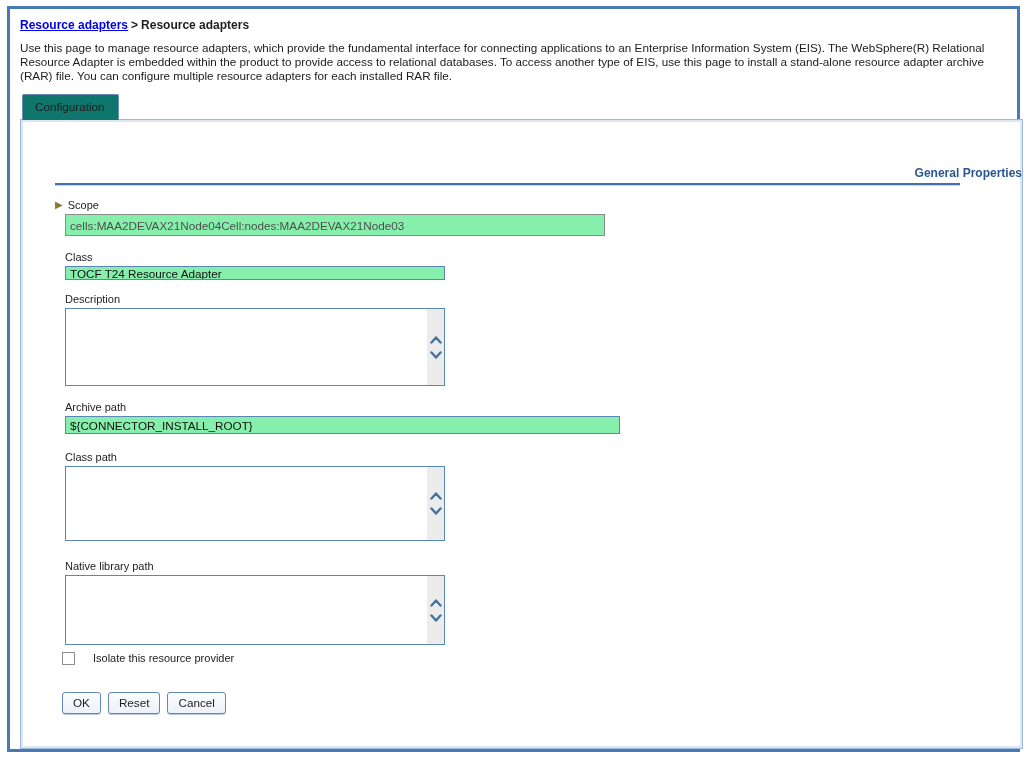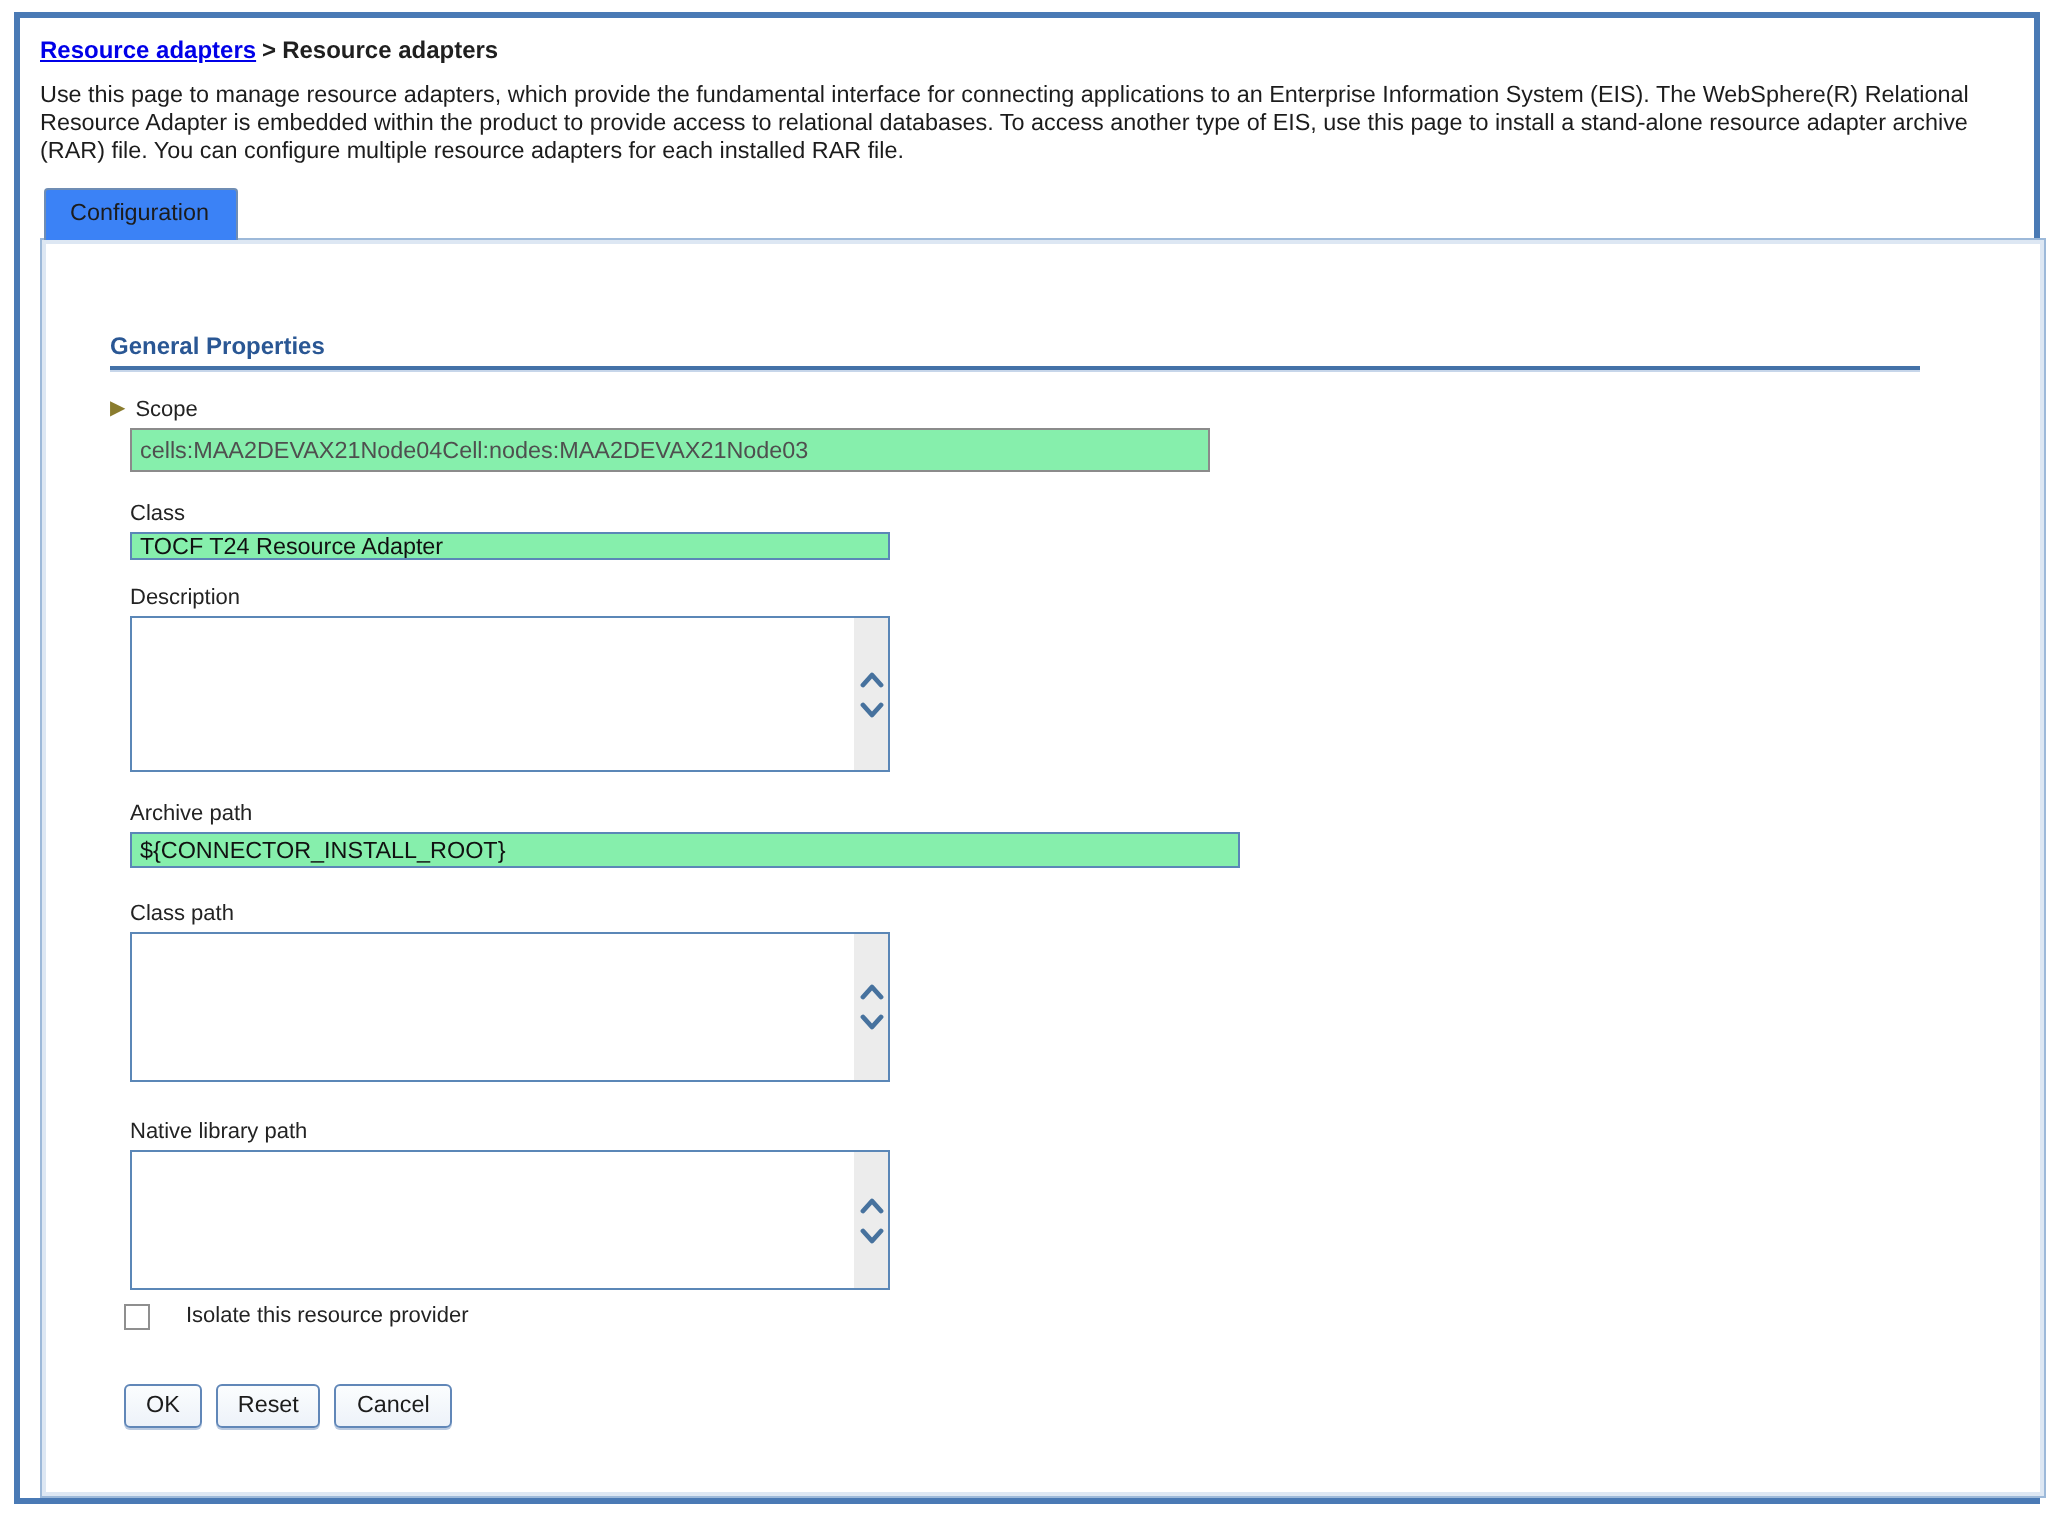--- a/index.html
+++ b/index.html
@@ -17,34 +17,34 @@
   .breadcrumb a { color: #0000e8; text-decoration: underline; cursor: pointer; }
   .breadcrumb .sep { color: #1f1f1f; padding: 0 3px; }
   .breadcrumb .current { color: #1f1f1f; }
 
   
   .intro { margin-top: 8px; font-size: 11.7px; line-height: 14px; color: #1c1c1c; width: 995px; }
 
   
   .tabstrip { margin-top: 10px; padding-left: 2px; height: 26px; position: relative; z-index: 2; }
   .tab {
-    display: inline-block; background: #3b82f6; border: 1px solid #6f8db4; border-bottom: none;
+    display: inline-block; background: #0f766e; border: 1px solid #6f8db4; border-bottom: none;
     border-radius: 2px 2px 0 0; padding: 5px 13px 7px 12px; font-size: 11.7px; color: #1c1c1c;
     position: relative; top: 1px; cursor: pointer;
   }
 
   
   .panel {
     position: relative; z-index: 1; width: 1003px; height: 630px;
     border: 1px solid #9db9d9; background: #ffffff;
     box-shadow: inset 0 0 0 2px #dde7f3;
     padding: 46px 0 0 34px;
   }
 
-  .section-title { font-size: 12px; font-weight: bold; color: #2a5794; padding-bottom: 3px; }
+  .section-title { font-size: 12px; font-weight: bold; color: #2a5794; padding-bottom: 3px; text-align: right; }
   .section-rule { width: 905px; height: 0; border-top: 2px solid #4472a8; border-bottom: 1px solid #c7d6ea; margin-bottom: 12px; }
 
   .field-label { font-size: 11px; color: #232323; line-height: 14px; }
 
   .scope-row { display: flex; align-items: center; gap: 5px; }
   .marker { color: #8a7c2e; font-size: 10px; line-height: 10px; }
 
   .indent { margin-left: 10px; }
 
   input.text {

